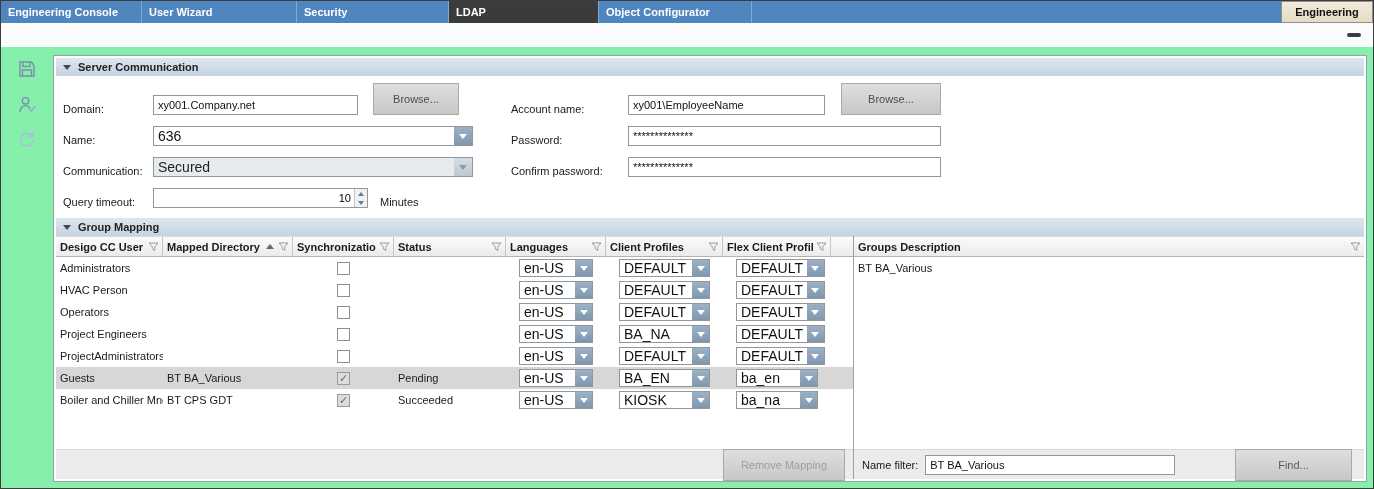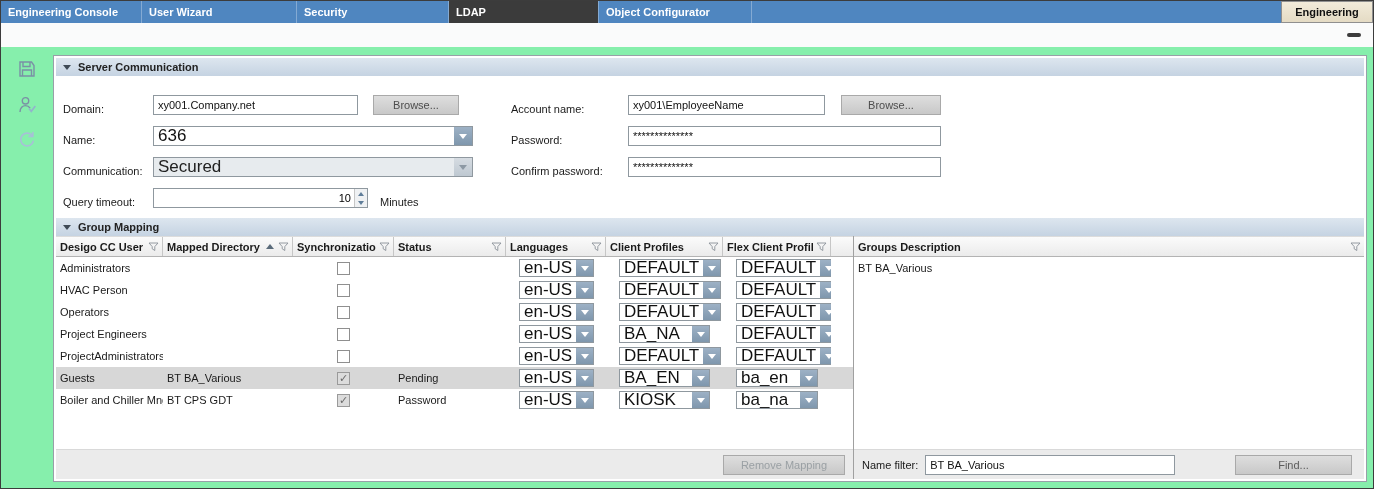--- a/index.html
+++ b/index.html
@@ -30,26 +30,26 @@
 
   
   .form{height:140px;flex:none;position:relative;font-size:11px;color:#1a1a1a}
   .fcol{position:absolute;top:8px}
   .fcol.c1{left:9px}.fcol.c2{left:457px}
   .frow{height:31px;display:flex;align-items:flex-end}
   .flabel{width:90px;flex:none}
   .fcol.c2 .flabel{width:117px}
   .tinput{height:20px;border:1px solid #8f989f;background:#fff;font-family:inherit;font-size:11px;padding:0 4px;color:#111}
   .w205{width:205px}.w197{width:197px}.w313{width:313px}.w320{width:320px}.w250{width:250px}
-  .btn{height:20px;background:linear-gradient(#dedede,#c8c8c8);border:1px solid #a9a9a9;font-family:inherit;font-size:11px;color:#4d4d4d;padding:0 6px;cursor:pointer}
+  .btn{height:32px;background:linear-gradient(#dedede,#c8c8c8);border:1px solid #a9a9a9;font-family:inherit;font-size:11px;color:#4d4d4d;padding:0 6px;cursor:pointer}
   .browse1{width:86px;margin-left:15px}
   .browse2{width:100px;margin-left:16px}
 
   .combo{display:inline-flex;height:20px;border:1px solid #8f989f;background:#fff}
-  .combo-val{flex:1;font-size:17px;line-height:18px;padding:0 4px;overflow:hidden;white-space:nowrap;color:#111}
+  .combo-val{flex:1;font-size:14px;line-height:18px;padding:0 4px;overflow:hidden;white-space:nowrap;color:#111}
   .combo-btn{width:18px;flex:none;background:linear-gradient(#9db1c5,#7f97ad);display:flex;align-items:center;justify-content:center;cursor:pointer}
   .tri{width:0;height:0;border-left:4px solid transparent;border-right:4px solid transparent;border-top:5px solid #fff}
   .combo.disabled .combo-val{background:#e7ebee;color:#222}
   .combo.disabled .combo-btn{background:linear-gradient(#d6dce2,#bec8d1)}
   .combo.disabled .tri{border-top-color:#8d99a4}
 
   .spinbox{display:inline-flex;width:215px;height:20px;border:1px solid #8f989f;background:#fff}
   .spin-input{flex:1;border:none;outline:none;font-family:inherit;font-size:11px;text-align:right;padding:0 3px;min-width:0}
   .spin-btns{width:13px;flex:none;display:flex;flex-direction:column;border-left:1px solid #c6c6c6}
   .spin-up,.spin-down{flex:1;display:flex;align-items:center;justify-content:center;background:#eff1f3;cursor:pointer}
@@ -461,21 +461,21 @@
                     </span>
                   </span>
                 </div>
               </div>
               <div class="tr">
                 <div class="td col0">Boiler and Chiller Mng</div>
                 <div class="td col1">BT CPS GDT</div>
                 <div class="td col2 ctr">
                   <span class="cb on">✓</span>
                 </div>
-                <div class="td col3">Password</div>
+                <div class="td col3">Succeeded</div>
                 <div class="td col4 cmb">
                   <span class="combo">
                     <span class="combo-val">en-US</span>
                     <span class="combo-btn">
                       <span class="tri"></span>
                     </span>
                   </span>
                 </div>
                 <div class="td col5 cmb">
                   <span class="combo">

